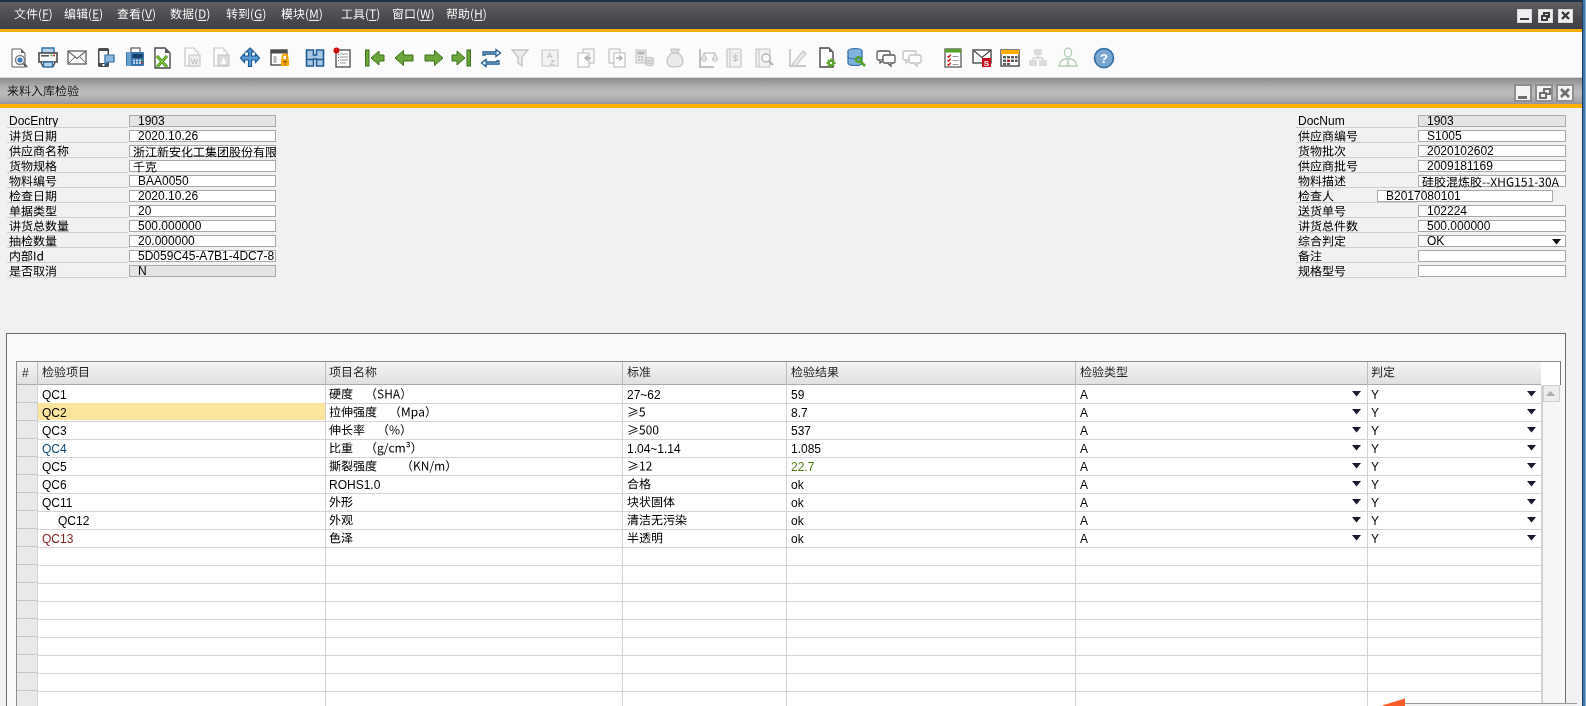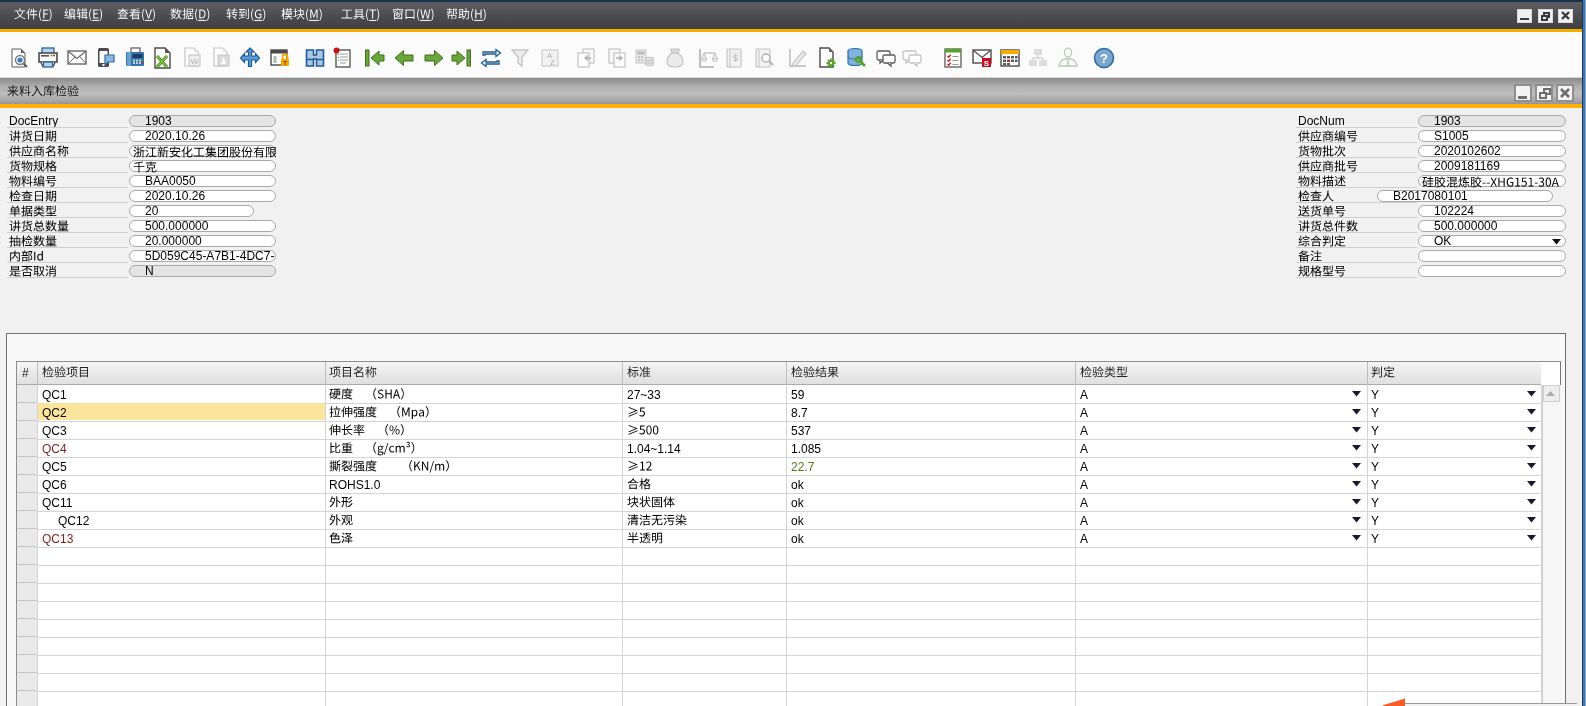--- a/index.html
+++ b/index.html
@@ -1,18 +1,18 @@
 <!DOCTYPE html>
 <html><head><meta charset="utf-8"><style>
 *{margin:0;padding:0;box-sizing:border-box}
 body{font-family:"Liberation Sans",sans-serif;}
 #page{position:relative;width:1586px;height:706px;overflow:hidden;background:#f1f1f1;font-size:12px;color:#111}
 #page svg.t{position:absolute;overflow:visible}
 .abs{position:absolute}
-.fbox{position:absolute;height:12px;background:#fff;border:1px solid #a9a9a9;border-radius:6px;font-size:12px;line-height:11px;padding-left:15px;color:#000;overflow:hidden;white-space:nowrap}
+.fbox{position:absolute;height:12px;background:#fff;border:1px solid #a9a9a9;border-radius:0;font-size:12px;line-height:11px;padding-left:8px;color:#000;overflow:hidden;white-space:nowrap}
 .fbox.dis{background:#e4e4e4}
 .lbl-line{position:absolute;height:1px;background:#cfcfcf}
 </style></head><body>
 <div id="page">
 <div class="abs" style="left:0;top:0;width:1586px;height:2px;background:#1d3249"></div>
 <div class="abs" style="left:0;top:2px;width:1586px;height:27px;background:linear-gradient(180deg,#5d5d62 0%,#4a4a4e 60%,#404044 100%)"></div>
 <svg class="t" style="left:14px;top:9px" width="40" height="20">
       <path transform="translate(0,9.4)" fill="#ffffff" d="M5.1 -9.9C5.4 -9.3 5.8 -8.5 6.0 -8.0L7.0 -8.3C6.8 -8.8 6.4 -9.6 6.0 -10.2ZM0.6 -8.0V-7.1H2.5C3.2 -5.3 4.1 -3.7 5.4 -2.4C4.0 -1.3 2.4 -0.5 0.4 0.1C0.6 0.3 0.9 0.7 1.0 0.9C3.0 0.3 4.7 -0.6 6.0 -1.8C7.4 -0.6 9.0 0.3 11.0 0.9C11.1 0.6 11.4 0.2 11.6 0.0C9.7 -0.4 8.1 -1.3 6.7 -2.4C7.9 -3.6 8.9 -5.2 9.6 -7.1H11.4V-8.0ZM6.0 -3.0C4.9 -4.2 4.0 -5.5 3.4 -7.1H8.5C7.9 -5.5 7.1 -4.1 6.0 -3.0Z M15.8 -4.1V-3.2H19.2V1.0H20.1V-3.2H23.4V-4.1H20.1V-6.7H22.9V-7.6H20.1V-9.9H19.2V-7.6H17.6C17.8 -8.2 17.9 -8.7 18.0 -9.3L17.2 -9.5C16.9 -7.9 16.4 -6.4 15.7 -5.4C15.9 -5.3 16.3 -5.0 16.5 -4.9C16.8 -5.4 17.1 -6.0 17.4 -6.7H19.2V-4.1ZM15.2 -10.0C14.6 -8.2 13.5 -6.4 12.4 -5.2C12.5 -5.0 12.8 -4.6 12.9 -4.4C13.3 -4.8 13.6 -5.2 14.0 -5.8V0.9H14.9V-7.2C15.3 -8.0 15.7 -8.9 16.1 -9.8Z M26.9 2.4 27.5 2.1C26.5 0.3 26.0 -1.7 26.0 -3.7C26.0 -5.8 26.5 -7.8 27.5 -9.5L26.9 -9.8C25.8 -8.0 25.1 -6.1 25.1 -3.7C25.1 -1.4 25.8 0.6 26.9 2.4Z M29.3 0.0H30.4V-3.9H33.7V-4.9H30.4V-7.9H34.3V-8.8H29.3Z M35.9 2.4C37.0 0.6 37.6 -1.4 37.6 -3.7C37.6 -6.1 37.0 -8.0 35.9 -9.8L35.2 -9.5C36.2 -7.8 36.7 -5.8 36.7 -3.7C36.7 -1.7 36.2 0.3 35.2 2.1Z"></path>
       <rect x="28.1" y="10.9" width="6.6" height="1" fill="#ffffff"></rect>
     </svg>
@@ -354,21 +354,21 @@
     <div class="fbox" style="left:129px;top:175px;width:147px;overflow:hidden;white-space:nowrap">BAA0050</div>
 <svg class="t" style="left:9px;top:191px" width="50" height="18">
       <path transform="translate(0,9.5)" fill="#000" d="M5.6 -6.4V-5.6H9.7V-6.4ZM4.8 -4.3C5.1 -3.3 5.4 -2.1 5.5 -1.4L6.3 -1.6C6.2 -2.3 5.8 -3.5 5.5 -4.4ZM7.1 -4.6C7.3 -3.7 7.5 -2.5 7.6 -1.7L8.3 -1.8C8.3 -2.6 8.0 -3.8 7.8 -4.7ZM2.1 -10.1V-7.8H0.6V-7.0H2.1C1.7 -5.4 1.1 -3.5 0.4 -2.5C0.5 -2.3 0.8 -1.9 0.9 -1.7C1.3 -2.4 1.8 -3.6 2.1 -4.8V0.9H3.0V-5.3C3.3 -4.7 3.6 -4.0 3.8 -3.6L4.3 -4.3C4.2 -4.6 3.3 -6.1 3.0 -6.5V-7.0H4.2V-7.8H3.0V-10.1ZM7.5 -10.2C6.7 -8.5 5.2 -6.9 3.7 -6.0C3.9 -5.8 4.2 -5.5 4.3 -5.3C5.5 -6.1 6.7 -7.3 7.6 -8.7C8.5 -7.5 9.9 -6.2 11.1 -5.4C11.2 -5.7 11.4 -6.0 11.6 -6.2C10.4 -6.9 8.9 -8.3 8.0 -9.4L8.3 -9.9ZM4.1 -0.4V0.4H11.3V-0.4H9.0C9.7 -1.5 10.4 -3.2 10.9 -4.5L10.1 -4.7C9.7 -3.4 8.9 -1.6 8.3 -0.4Z M15.5 -2.6H20.4V-1.6H15.5ZM15.5 -4.2H20.4V-3.2H15.5ZM14.7 -4.9V-1.0H21.3V-4.9ZM12.9 -0.2V0.6H23.2V-0.2ZM17.5 -10.1V-8.6H12.7V-7.8H16.5C15.5 -6.6 13.9 -5.6 12.4 -5.1C12.6 -4.9 12.9 -4.6 13.0 -4.4C14.7 -5.0 16.4 -6.3 17.5 -7.7V-5.2H18.4V-7.7C19.5 -6.3 21.3 -5.1 23.0 -4.5C23.1 -4.7 23.4 -5.0 23.6 -5.2C22.1 -5.7 20.4 -6.7 19.4 -7.8H23.3V-8.6H18.4V-10.1Z M27.0 -4.2H33.0V-0.9H27.0ZM27.0 -5.1V-8.4H33.0V-5.1ZM26.1 -9.3V0.8H27.0V0.0H33.0V0.8H34.0V-9.3Z M38.1 -1.7C37.8 -0.9 37.1 -0.1 36.5 0.4C36.7 0.6 37.0 0.8 37.2 1.0C37.9 0.4 38.6 -0.6 39.0 -1.5ZM39.9 -1.3C40.3 -0.8 40.9 0.0 41.1 0.5L41.8 0.1C41.6 -0.4 41.0 -1.2 40.5 -1.7ZM46.3 -8.7V-6.7H43.8V-8.7ZM43.0 -9.5V-5.1C43.0 -3.4 42.9 -1.1 41.9 0.5C42.1 0.6 42.4 0.9 42.6 1.0C43.3 -0.1 43.6 -1.7 43.7 -3.1H46.3V-0.2C46.3 -0.0 46.2 0.0 46.0 0.0C45.8 0.1 45.2 0.1 44.6 0.0C44.7 0.3 44.8 0.7 44.9 0.9C45.8 0.9 46.3 0.9 46.7 0.7C47.0 0.6 47.1 0.3 47.1 -0.2V-9.5ZM46.3 -5.9V-3.9H43.8C43.8 -4.4 43.8 -4.8 43.8 -5.1V-5.9ZM40.6 -9.9V-8.5H38.5V-9.9H37.6V-8.5H36.6V-7.7H37.6V-2.8H36.5V-2.0H42.4V-2.8H41.5V-7.7H42.4V-8.5H41.5V-9.9ZM38.5 -7.7H40.6V-6.6H38.5ZM38.5 -5.9H40.6V-4.7H38.5ZM38.5 -4.0H40.6V-2.8H38.5Z"></path>
     </svg>
     <div class="lbl-line" style="left:7px;top:202px;width:121px"></div>
     <div class="fbox" style="left:129px;top:190px;width:147px;overflow:hidden;white-space:nowrap">2020.10.26</div>
 <svg class="t" style="left:9px;top:206px" width="50" height="18">
       <path transform="translate(0,9.5)" fill="#000" d="M2.7 -5.2H5.5V-3.9H2.7ZM6.4 -5.2H9.4V-3.9H6.4ZM2.7 -7.2H5.5V-6.0H2.7ZM6.4 -7.2H9.4V-6.0H6.4ZM8.5 -10.0C8.2 -9.4 7.7 -8.6 7.3 -8.0H4.4L4.9 -8.2C4.6 -8.7 4.1 -9.5 3.6 -10.0L2.8 -9.7C3.3 -9.2 3.7 -8.5 4.0 -8.0H1.8V-3.2H5.5V-2.0H0.6V-1.2H5.5V0.9H6.4V-1.2H11.4V-2.0H6.4V-3.2H10.3V-8.0H8.3C8.7 -8.5 9.1 -9.1 9.5 -9.7Z M17.8 -2.9V1.0H18.6V0.5H22.3V0.9H23.1V-2.9H20.8V-4.3H23.5V-5.1H20.8V-6.4H23.1V-9.6H16.7V-5.9C16.7 -4.0 16.6 -1.4 15.4 0.4C15.6 0.5 16.0 0.8 16.1 0.9C17.1 -0.5 17.5 -2.6 17.6 -4.3H20.0V-2.9ZM17.6 -8.8H22.2V-7.2H17.6ZM17.6 -6.4H20.0V-5.1H17.6L17.6 -5.9ZM18.6 -0.3V-2.1H22.3V-0.3ZM14.0 -10.1V-7.7H12.5V-6.8H14.0V-4.2C13.4 -4.0 12.8 -3.8 12.3 -3.7L12.6 -2.8L14.0 -3.3V-0.2C14.0 0.0 13.9 0.0 13.8 0.0C13.7 0.1 13.2 0.1 12.7 0.0C12.8 0.3 12.9 0.7 12.9 0.9C13.7 0.9 14.1 0.9 14.4 0.7C14.7 0.6 14.8 0.3 14.8 -0.2V-3.6L16.2 -4.0L16.1 -4.8L14.8 -4.4V-6.8H16.2V-7.7H14.8V-10.1Z M33.0 -9.9C32.7 -9.4 32.1 -8.6 31.7 -8.2L32.5 -7.9C32.9 -8.3 33.4 -9.0 33.9 -9.6ZM26.2 -9.5C26.7 -9.0 27.2 -8.3 27.4 -7.8L28.2 -8.2C28.0 -8.7 27.4 -9.3 26.9 -9.8ZM29.5 -10.1V-7.7H24.9V-6.9H28.8C27.8 -5.9 26.2 -5.1 24.6 -4.7C24.8 -4.5 25.1 -4.2 25.2 -3.9C26.8 -4.4 28.5 -5.4 29.5 -6.6V-4.5H30.4V-6.3C31.9 -5.6 33.7 -4.6 34.7 -4.0L35.1 -4.7C34.2 -5.3 32.5 -6.2 31.0 -6.9H35.2V-7.7H30.4V-10.1ZM29.6 -4.3C29.5 -3.8 29.4 -3.4 29.3 -3.0H24.8V-2.1H29.0C28.4 -1.0 27.2 -0.3 24.6 0.1C24.7 0.3 24.9 0.7 25.0 1.0C28.0 0.4 29.3 -0.6 30.0 -2.1C30.9 -0.4 32.6 0.6 35.0 1.0C35.1 0.7 35.4 0.3 35.6 0.1C33.4 -0.1 31.8 -0.9 30.9 -2.1H35.2V-3.0H30.3C30.4 -3.4 30.4 -3.8 30.5 -4.3Z M43.6 -9.4V-5.4H44.4V-9.4ZM45.9 -10.0V-4.6C45.9 -4.5 45.8 -4.4 45.6 -4.4C45.4 -4.4 44.8 -4.4 44.2 -4.4C44.3 -4.2 44.4 -3.9 44.5 -3.6C45.3 -3.6 45.9 -3.6 46.3 -3.8C46.6 -3.9 46.7 -4.1 46.7 -4.6V-10.0ZM40.7 -8.8V-7.1H39.2V-7.2V-8.8ZM36.8 -7.1V-6.3H38.3C38.1 -5.5 37.7 -4.7 36.7 -4.1C36.9 -4.0 37.2 -3.6 37.3 -3.5C38.5 -4.2 39.0 -5.3 39.1 -6.3H40.7V-3.8H41.5V-6.3H42.9V-7.1H41.5V-8.8H42.6V-9.6H37.2V-8.8H38.3V-7.2V-7.1ZM41.6 -4.0V-2.7H37.8V-1.8H41.6V-0.3H36.6V0.5H47.4V-0.3H42.5V-1.8H46.2V-2.7H42.5V-4.0Z"></path>
     </svg>
     <div class="lbl-line" style="left:7px;top:217px;width:121px"></div>
-    <div class="fbox" style="left:129px;top:205px;width:125px;overflow:hidden;white-space:nowrap">20</div>
+    <div class="fbox" style="left:129px;top:205px;width:147px;overflow:hidden;white-space:nowrap">20</div>
 <svg class="t" style="left:9px;top:221px" width="62" height="18">
       <path transform="translate(0,9.5)" fill="#000" d="M1.3 -9.4C1.9 -8.8 2.7 -7.9 3.0 -7.4L3.7 -8.0C3.3 -8.5 2.5 -9.3 1.9 -9.9ZM0.5 -6.3V-5.4H2.2V-1.3C2.2 -0.7 1.8 -0.3 1.6 -0.2C1.7 0.0 2.0 0.4 2.1 0.6C2.2 0.4 2.5 0.2 4.5 -1.4C4.4 -1.5 4.3 -1.9 4.2 -2.1L3.0 -1.3V-6.3ZM8.9 -6.9V-4.0H6.8L6.8 -4.6V-6.9ZM5.9 -10.1V-7.8H4.3V-6.9H5.9V-4.6L5.9 -4.0H4.0V-3.1H5.8C5.7 -1.8 5.3 -0.5 4.1 0.4C4.4 0.5 4.7 0.8 4.8 1.0C6.2 -0.1 6.6 -1.5 6.7 -3.1H8.9V0.9H9.8V-3.1H11.5V-4.0H9.8V-6.9H11.3V-7.8H9.8V-10.1H8.9V-7.8H6.8V-10.1Z M17.5 -3.7V-2.6C17.5 -1.7 17.1 -0.6 12.8 0.2C13.0 0.4 13.2 0.8 13.3 0.9C17.9 0.0 18.5 -1.4 18.5 -2.6V-3.7ZM18.3 -0.8C19.8 -0.4 21.8 0.4 22.8 1.0L23.3 0.2C22.2 -0.3 20.3 -1.0 18.8 -1.4ZM14.3 -5.0V-1.2H15.2V-4.2H20.9V-1.3H21.9V-5.0ZM18.3 -10.0V-8.2C17.7 -8.1 17.0 -8.0 16.5 -7.9C16.6 -7.7 16.7 -7.4 16.7 -7.2L18.3 -7.5V-6.9C18.3 -6.0 18.6 -5.7 19.8 -5.7C20.0 -5.7 21.7 -5.7 22.0 -5.7C23.0 -5.7 23.2 -6.1 23.3 -7.4C23.1 -7.5 22.7 -7.6 22.5 -7.7C22.5 -6.7 22.4 -6.5 21.9 -6.5C21.6 -6.5 20.1 -6.5 19.9 -6.5C19.3 -6.5 19.2 -6.6 19.2 -6.9V-7.7C20.6 -8.1 22.1 -8.5 23.1 -9.1L22.5 -9.7C21.7 -9.2 20.5 -8.8 19.2 -8.5V-10.0ZM15.9 -10.1C15.1 -9.1 13.8 -8.1 12.5 -7.5C12.7 -7.3 13.0 -7.0 13.1 -6.9C13.7 -7.1 14.2 -7.5 14.7 -7.9V-5.5H15.6V-8.6C16.1 -9.0 16.4 -9.4 16.8 -9.8Z M33.1 -2.6C33.8 -1.7 34.5 -0.6 34.8 0.1L35.5 -0.3C35.2 -1.1 34.5 -2.2 33.8 -3.0ZM28.9 -3.2C29.7 -2.7 30.6 -1.8 31.1 -1.2L31.8 -1.8C31.3 -2.4 30.4 -3.2 29.6 -3.7ZM27.4 -2.9V-0.4C27.4 0.6 27.7 0.8 29.2 0.8C29.5 0.8 31.6 0.8 31.9 0.8C33.0 0.8 33.3 0.5 33.4 -0.9C33.1 -0.9 32.8 -1.1 32.6 -1.2C32.5 -0.2 32.4 0.0 31.8 0.0C31.3 0.0 29.6 0.0 29.2 0.0C28.5 0.0 28.3 -0.1 28.3 -0.4V-2.9ZM25.6 -2.7C25.4 -1.8 25.0 -0.7 24.5 -0.1L25.3 0.3C25.9 -0.4 26.3 -1.6 26.5 -2.5ZM27.2 -6.8H32.8V-4.7H27.2ZM26.2 -7.7V-3.8H33.8V-7.7H31.9C32.3 -8.3 32.7 -9.0 33.1 -9.7L32.2 -10.1C31.9 -9.3 31.4 -8.4 30.9 -7.7H28.4L29.1 -8.0C28.9 -8.6 28.4 -9.4 27.9 -10.0L27.1 -9.7C27.6 -9.1 28.1 -8.2 28.3 -7.7Z M41.3 -9.9C41.1 -9.4 40.7 -8.7 40.4 -8.3L41.0 -8.0C41.3 -8.4 41.7 -9.0 42.1 -9.5ZM37.1 -9.5C37.4 -9.0 37.7 -8.4 37.8 -7.9L38.5 -8.2C38.4 -8.7 38.1 -9.3 37.7 -9.8ZM40.9 -3.1C40.6 -2.5 40.3 -2.0 39.8 -1.5C39.3 -1.7 38.9 -2.0 38.4 -2.2C38.6 -2.4 38.8 -2.8 39.0 -3.1ZM37.3 -1.8C37.9 -1.6 38.6 -1.3 39.2 -1.0C38.4 -0.4 37.5 -0.1 36.5 0.2C36.6 0.3 36.8 0.6 36.9 0.9C38.0 0.6 39.0 0.1 39.9 -0.6C40.3 -0.4 40.7 -0.1 40.9 0.1L41.5 -0.5C41.2 -0.7 40.9 -0.9 40.5 -1.1C41.1 -1.8 41.6 -2.7 41.9 -3.7L41.4 -3.9L41.3 -3.9H39.3L39.6 -4.5L38.8 -4.6C38.7 -4.4 38.6 -4.1 38.5 -3.9H36.8V-3.1H38.1C37.8 -2.6 37.6 -2.2 37.3 -1.8ZM39.1 -10.1V-7.8H36.6V-7.1H38.8C38.2 -6.3 37.3 -5.6 36.5 -5.2C36.6 -5.1 36.9 -4.7 37.0 -4.5C37.7 -4.9 38.5 -5.6 39.1 -6.3V-4.8H39.9V-6.5C40.5 -6.1 41.2 -5.5 41.5 -5.2L42.0 -5.9C41.7 -6.1 40.7 -6.7 40.1 -7.1H42.4V-7.8H39.9V-10.1ZM43.5 -10.0C43.2 -7.9 42.7 -5.9 41.8 -4.6C42.0 -4.5 42.3 -4.2 42.5 -4.0C42.8 -4.5 43.0 -5.0 43.3 -5.6C43.5 -4.4 43.9 -3.3 44.3 -2.4C43.7 -1.2 42.7 -0.4 41.4 0.3C41.6 0.4 41.8 0.8 41.9 1.0C43.1 0.3 44.1 -0.5 44.8 -1.5C45.4 -0.5 46.1 0.3 47.1 0.9C47.2 0.6 47.5 0.3 47.7 0.1C46.7 -0.4 45.9 -1.3 45.3 -2.4C45.9 -3.6 46.3 -5.1 46.6 -6.9H47.4V-7.8H44.0C44.1 -8.4 44.3 -9.1 44.4 -9.9ZM45.7 -6.9C45.5 -5.5 45.2 -4.3 44.8 -3.3C44.3 -4.4 44.0 -5.6 43.8 -6.9Z M51.0 -8.0H57.0V-7.3H51.0ZM51.0 -9.2H57.0V-8.5H51.0ZM50.1 -9.7V-6.8H57.9V-9.7ZM48.6 -6.3V-5.6H59.4V-6.3ZM50.8 -3.3H53.5V-2.6H50.8ZM54.4 -3.3H57.3V-2.6H54.4ZM50.8 -4.5H53.5V-3.8H50.8ZM54.4 -4.5H57.3V-3.8H54.4ZM48.6 -0.0V0.7H59.5V-0.0H54.4V-0.7H58.5V-1.4H54.4V-2.0H58.2V-5.0H49.9V-2.0H53.5V-1.4H49.6V-0.7H53.5V-0.0Z"></path>
     </svg>
     <div class="lbl-line" style="left:7px;top:232px;width:121px"></div>
     <div class="fbox" style="left:129px;top:220px;width:147px;overflow:hidden;white-space:nowrap">500.000000</div>
 <svg class="t" style="left:9px;top:236px" width="50" height="18">
       <path transform="translate(0,9.5)" fill="#000" d="M2.2 -10.1V-7.7H0.5V-6.8H2.2V-4.2L0.3 -3.7L0.6 -2.8L2.2 -3.3V-0.1C2.2 0.1 2.1 0.1 1.9 0.1C1.8 0.2 1.3 0.2 0.7 0.1C0.9 0.4 1.0 0.7 1.0 1.0C1.8 1.0 2.3 0.9 2.6 0.8C2.9 0.7 3.0 0.4 3.0 -0.1V-3.6L4.5 -4.0L4.4 -4.8L3.0 -4.5V-6.8H4.4V-7.7H3.0V-10.1ZM5.7 -3.3H7.6V-0.8H5.7ZM5.7 -4.1V-6.5H7.6V-4.1ZM10.4 -3.3V-0.8H8.4V-3.3ZM10.4 -4.1H8.4V-6.5H10.4ZM7.6 -10.1V-7.3H4.8V0.9H5.7V0.1H10.4V0.9H11.3V-7.3H8.4V-10.1Z M17.6 -6.4V-5.6H21.7V-6.4ZM16.8 -4.3C17.1 -3.3 17.4 -2.1 17.5 -1.4L18.3 -1.6C18.2 -2.3 17.8 -3.5 17.5 -4.4ZM19.1 -4.6C19.3 -3.7 19.5 -2.5 19.6 -1.7L20.3 -1.8C20.3 -2.6 20.0 -3.8 19.8 -4.7ZM14.1 -10.1V-7.8H12.6V-7.0H14.1C13.7 -5.4 13.1 -3.5 12.4 -2.5C12.5 -2.3 12.8 -1.9 12.9 -1.7C13.3 -2.4 13.8 -3.6 14.1 -4.8V0.9H15.0V-5.3C15.3 -4.7 15.6 -4.0 15.8 -3.6L16.3 -4.3C16.2 -4.6 15.3 -6.1 15.0 -6.5V-7.0H16.2V-7.8H15.0V-10.1ZM19.5 -10.2C18.7 -8.5 17.2 -6.9 15.7 -6.0C15.9 -5.8 16.2 -5.5 16.3 -5.3C17.5 -6.1 18.7 -7.3 19.6 -8.7C20.5 -7.5 21.9 -6.2 23.1 -5.4C23.2 -5.7 23.4 -6.0 23.6 -6.2C22.4 -6.9 20.9 -8.3 20.0 -9.4L20.3 -9.9ZM16.1 -0.4V0.4H23.3V-0.4H21.0C21.7 -1.5 22.4 -3.2 22.9 -4.5L22.1 -4.7C21.7 -3.4 20.9 -1.6 20.3 -0.4Z M29.3 -9.9C29.1 -9.4 28.7 -8.7 28.4 -8.3L29.0 -8.0C29.3 -8.4 29.7 -9.0 30.1 -9.5ZM25.1 -9.5C25.4 -9.0 25.7 -8.4 25.8 -7.9L26.5 -8.2C26.4 -8.7 26.1 -9.3 25.7 -9.8ZM28.9 -3.1C28.6 -2.5 28.3 -2.0 27.8 -1.5C27.3 -1.7 26.9 -2.0 26.4 -2.2C26.6 -2.4 26.8 -2.8 27.0 -3.1ZM25.3 -1.8C25.9 -1.6 26.6 -1.3 27.2 -1.0C26.4 -0.4 25.5 -0.1 24.5 0.2C24.6 0.3 24.8 0.6 24.9 0.9C26.0 0.6 27.0 0.1 27.9 -0.6C28.3 -0.4 28.7 -0.1 28.9 0.1L29.5 -0.5C29.2 -0.7 28.9 -0.9 28.5 -1.1C29.1 -1.8 29.6 -2.7 29.9 -3.7L29.4 -3.9L29.3 -3.9H27.3L27.6 -4.5L26.8 -4.6C26.7 -4.4 26.6 -4.1 26.5 -3.9H24.8V-3.1H26.1C25.8 -2.6 25.6 -2.2 25.3 -1.8ZM27.1 -10.1V-7.8H24.6V-7.1H26.8C26.2 -6.3 25.3 -5.6 24.5 -5.2C24.6 -5.1 24.9 -4.7 25.0 -4.5C25.7 -4.9 26.5 -5.6 27.1 -6.3V-4.8H27.9V-6.5C28.5 -6.1 29.2 -5.5 29.5 -5.2L30.0 -5.9C29.7 -6.1 28.7 -6.7 28.1 -7.1H30.4V-7.8H27.9V-10.1ZM31.5 -10.0C31.2 -7.9 30.7 -5.9 29.8 -4.6C30.0 -4.5 30.3 -4.2 30.5 -4.0C30.8 -4.5 31.0 -5.0 31.3 -5.6C31.5 -4.4 31.9 -3.3 32.3 -2.4C31.7 -1.2 30.7 -0.4 29.4 0.3C29.6 0.4 29.8 0.8 29.9 1.0C31.1 0.3 32.1 -0.5 32.8 -1.5C33.4 -0.5 34.1 0.3 35.1 0.9C35.2 0.6 35.5 0.3 35.7 0.1C34.7 -0.4 33.9 -1.3 33.3 -2.4C33.9 -3.6 34.3 -5.1 34.6 -6.9H35.4V-7.8H32.0C32.1 -8.4 32.3 -9.1 32.4 -9.9ZM33.7 -6.9C33.5 -5.5 33.2 -4.3 32.8 -3.3C32.3 -4.4 32.0 -5.6 31.8 -6.9Z M39.0 -8.0H45.0V-7.3H39.0ZM39.0 -9.2H45.0V-8.5H39.0ZM38.1 -9.7V-6.8H45.9V-9.7ZM36.6 -6.3V-5.6H47.4V-6.3ZM38.8 -3.3H41.5V-2.6H38.8ZM42.4 -3.3H45.3V-2.6H42.4ZM38.8 -4.5H41.5V-3.8H38.8ZM42.4 -4.5H45.3V-3.8H42.4ZM36.6 -0.0V0.7H47.5V-0.0H42.4V-0.7H46.5V-1.4H42.4V-2.0H46.2V-5.0H37.9V-2.0H41.5V-1.4H37.6V-0.7H41.5V-0.0Z"></path>
     </svg>
     <div class="lbl-line" style="left:7px;top:247px;width:121px"></div>
     <div class="fbox" style="left:129px;top:235px;width:147px;overflow:hidden;white-space:nowrap">20.000000</div>
@@ -514,21 +514,21 @@
 <div class="abs" style="left:325px;top:385px;width:1px;height:321px;background:#d4d4d4"></div>
 <div class="abs" style="left:622px;top:385px;width:1px;height:321px;background:#d4d4d4"></div>
 <div class="abs" style="left:786px;top:385px;width:1px;height:321px;background:#d4d4d4"></div>
 <div class="abs" style="left:1075px;top:385px;width:1px;height:321px;background:#d4d4d4"></div>
 <div class="abs" style="left:1367px;top:385px;width:1px;height:321px;background:#d4d4d4"></div>
 <div class="abs" style="left:1540.5px;top:385px;width:1px;height:321px;background:#d4d4d4"></div>
 <div class="abs" style="left:42px;top:388px;font-size:12px;color:#000">QC1</div>
 <svg class="t" style="left:329px;top:388.5px" width="85" height="18">
       <path transform="translate(0,9.4)" fill="#000" d="M5.2 -7.6V-3.1H7.6C7.5 -2.5 7.3 -1.9 7.0 -1.4C6.5 -1.8 6.2 -2.2 5.9 -2.7L5.2 -2.5C5.5 -1.8 5.9 -1.3 6.5 -0.8C6.0 -0.4 5.3 0.0 4.3 0.3C4.5 0.4 4.8 0.8 4.9 1.0C5.9 0.6 6.6 0.2 7.1 -0.3C8.1 0.4 9.5 0.8 11.1 1.0C11.2 0.7 11.4 0.4 11.6 0.2C10.0 0.1 8.7 -0.3 7.6 -0.9C8.1 -1.6 8.3 -2.3 8.4 -3.1H11.2V-7.6H8.5V-8.7H11.4V-9.6H4.9V-8.7H7.7V-7.6ZM6.0 -5.0H7.7V-4.4L7.7 -3.8H6.0ZM8.5 -3.8 8.5 -4.4V-5.0H10.3V-3.8ZM6.0 -6.9H7.7V-5.7H6.0ZM8.5 -6.9H10.3V-5.7H8.5ZM0.6 -9.4V-8.6H2.1C1.8 -6.8 1.2 -5.1 0.4 -3.9C0.5 -3.7 0.7 -3.2 0.8 -3.0C1.0 -3.3 1.2 -3.6 1.4 -3.9V0.4H2.2V-0.6H4.6V-5.7H2.2C2.5 -6.6 2.8 -7.6 3.0 -8.6H4.7V-9.4ZM2.2 -4.9H3.8V-1.4H2.2Z M16.6 -7.7V-6.7H14.7V-5.9H16.6V-3.9H21.3V-5.9H23.2V-6.7H21.3V-7.7H20.4V-6.7H17.5V-7.7ZM20.4 -5.9V-4.7H17.5V-5.9ZM21.1 -2.4C20.6 -1.8 19.8 -1.3 18.9 -0.9C18.1 -1.3 17.4 -1.8 16.9 -2.4ZM14.9 -3.2V-2.4H16.4L16.0 -2.3C16.5 -1.6 17.2 -1.0 18.0 -0.6C16.8 -0.2 15.6 0.0 14.3 0.1C14.4 0.3 14.6 0.7 14.7 0.9C16.2 0.7 17.6 0.4 18.9 -0.1C20.1 0.4 21.5 0.8 23.0 1.0C23.1 0.7 23.4 0.4 23.5 0.2C22.2 0.1 21.0 -0.2 19.9 -0.6C21.0 -1.1 21.9 -1.9 22.4 -2.9L21.8 -3.2L21.7 -3.2ZM17.7 -9.9C17.8 -9.6 18.0 -9.2 18.2 -8.9H13.5V-5.6C13.5 -3.8 13.4 -1.3 12.4 0.6C12.7 0.6 13.1 0.8 13.2 1.0C14.3 -0.9 14.4 -3.7 14.4 -5.6V-8.0H23.4V-8.9H19.2C19.0 -9.3 18.8 -9.8 18.6 -10.1Z M44.3 -4.6C44.3 -2.2 45.3 -0.3 46.7 1.2L47.4 0.8C46.1 -0.6 45.2 -2.4 45.2 -4.6C45.2 -6.7 46.1 -8.5 47.4 -9.9L46.7 -10.3C45.3 -8.8 44.3 -6.9 44.3 -4.6Z M51.6 0.2C53.5 0.2 54.6 -0.9 54.6 -2.3C54.6 -3.6 53.8 -4.2 52.8 -4.7L51.6 -5.2C50.9 -5.5 50.1 -5.8 50.1 -6.7C50.1 -7.5 50.8 -8.0 51.8 -8.0C52.6 -8.0 53.2 -7.7 53.8 -7.2L54.3 -7.9C53.7 -8.5 52.8 -9.0 51.8 -9.0C50.2 -9.0 49.0 -8.0 49.0 -6.6C49.0 -5.3 50.0 -4.7 50.8 -4.4L52.0 -3.8C52.9 -3.4 53.5 -3.2 53.5 -2.2C53.5 -1.4 52.8 -0.8 51.7 -0.8C50.7 -0.8 49.9 -1.2 49.2 -1.9L48.6 -1.1C49.3 -0.3 50.4 0.2 51.6 0.2Z M56.4 0.0H57.5V-4.2H61.6V0.0H62.7V-8.8H61.6V-5.1H57.5V-8.8H56.4Z M63.9 0.0H65.1L65.9 -2.7H69.1L70.0 0.0H71.1L68.1 -8.8H66.9ZM66.2 -3.6 66.6 -4.9C66.9 -5.9 67.2 -6.9 67.5 -7.9H67.5C67.8 -6.9 68.1 -5.9 68.4 -4.9L68.8 -3.6Z M74.8 -4.6C74.8 -6.9 73.9 -8.8 72.5 -10.3L71.7 -9.9C73.1 -8.5 74.0 -6.7 74.0 -4.6C74.0 -2.4 73.1 -0.6 71.7 0.8L72.5 1.2C73.9 -0.3 74.8 -2.2 74.8 -4.6Z"></path>
     </svg>
-<div class="abs" style="left:627px;top:388px;font-size:12px;color:#000">27~33</div>
+<div class="abs" style="left:627px;top:388px;font-size:12px;color:#000">27~62</div>
 <div class="abs" style="left:791px;top:388px;font-size:12px;color:#000">59</div>
 <div class="abs" style="left:1080px;top:388px;font-size:12px;color:#000">A</div>
 <svg class="t" style="left:1352px;top:391px" width="10" height="6">
       <path d="M0 0h9L4.5 5.5z" fill="#1a1a2e"></path>
     </svg>
 <div class="abs" style="left:1371px;top:388px;font-size:12px;color:#000">Y</div>
 <svg class="t" style="left:1527px;top:391px" width="10" height="6">
       <path d="M0 0h9L4.5 5.5z" fill="#1a1a2e"></path>
     </svg>
 <div class="abs" style="left:42px;top:406px;font-size:12px;color:#000">QC2</div>
@@ -556,21 +556,21 @@
     </svg>
 <div class="abs" style="left:791px;top:424px;font-size:12px;color:#000">537</div>
 <div class="abs" style="left:1080px;top:424px;font-size:12px;color:#000">A</div>
 <svg class="t" style="left:1352px;top:427px" width="10" height="6">
       <path d="M0 0h9L4.5 5.5z" fill="#1a1a2e"></path>
     </svg>
 <div class="abs" style="left:1371px;top:424px;font-size:12px;color:#000">Y</div>
 <svg class="t" style="left:1527px;top:427px" width="10" height="6">
       <path d="M0 0h9L4.5 5.5z" fill="#1a1a2e"></path>
     </svg>
-<div class="abs" style="left:42px;top:442px;font-size:12px;color:#7f1d1d">QC4</div>
+<div class="abs" style="left:42px;top:442px;font-size:12px;color:#0c4a6e">QC4</div>
 <svg class="t" style="left:329px;top:442.5px" width="95" height="18">
       <path transform="translate(0,9.4)" fill="#000" d="M1.5 0.9C1.8 0.7 2.2 0.5 5.5 -0.6C5.5 -0.8 5.4 -1.2 5.4 -1.5L2.5 -0.6V-5.5H5.5V-6.4H2.5V-9.9H1.5V-0.8C1.5 -0.3 1.3 -0.0 1.1 0.1C1.2 0.3 1.4 0.6 1.5 0.9ZM6.4 -10.0V-1.0C6.4 0.3 6.7 0.6 7.9 0.6C8.1 0.6 9.5 0.6 9.7 0.6C11.0 0.6 11.2 -0.2 11.3 -2.6C11.1 -2.6 10.7 -2.8 10.4 -3.0C10.4 -0.8 10.3 -0.2 9.7 -0.2C9.4 -0.2 8.2 -0.2 8.0 -0.2C7.4 -0.2 7.3 -0.3 7.3 -1.0V-4.5C8.7 -5.3 10.1 -6.2 11.1 -7.1L10.4 -7.9C9.6 -7.1 8.5 -6.2 7.3 -5.5V-10.0Z M13.9 -6.5V-2.7H17.5V-1.9H13.5V-1.2H17.5V-0.2H12.6V0.6H23.4V-0.2H18.4V-1.2H22.6V-1.9H18.4V-2.7H22.2V-6.5H18.4V-7.2H23.3V-8.0H18.4V-8.9C19.8 -9.0 21.1 -9.1 22.2 -9.3L21.7 -10.0C19.8 -9.7 16.4 -9.4 13.6 -9.4C13.7 -9.2 13.8 -8.9 13.8 -8.7C15.0 -8.7 16.2 -8.7 17.5 -8.8V-8.0H12.7V-7.2H17.5V-6.5ZM14.8 -4.3H17.5V-3.4H14.8ZM18.4 -4.3H21.3V-3.4H18.4ZM14.8 -5.8H17.5V-4.9H14.8ZM18.4 -5.8H21.3V-4.9H18.4Z M44.3 -4.6C44.3 -2.2 45.3 -0.3 46.7 1.2L47.4 0.8C46.1 -0.6 45.2 -2.4 45.2 -4.6C45.2 -6.7 46.1 -8.5 47.4 -9.9L46.7 -10.3C45.3 -8.8 44.3 -6.9 44.3 -4.6Z M51.3 3.0C53.3 3.0 54.6 2.0 54.6 0.7C54.6 -0.3 53.8 -0.8 52.3 -0.8H51.0C50.2 -0.8 49.9 -1.1 49.9 -1.5C49.9 -1.9 50.1 -2.1 50.3 -2.3C50.6 -2.1 51.0 -2.1 51.3 -2.1C52.6 -2.1 53.7 -2.9 53.7 -4.3C53.7 -4.9 53.5 -5.4 53.1 -5.7H54.5V-6.5H52.2C52.0 -6.6 51.7 -6.7 51.3 -6.7C50.0 -6.7 48.9 -5.8 48.9 -4.4C48.9 -3.6 49.3 -2.9 49.7 -2.6V-2.6C49.4 -2.3 49.0 -1.9 49.0 -1.3C49.0 -0.8 49.2 -0.5 49.6 -0.3V-0.2C49.0 0.2 48.6 0.7 48.6 1.3C48.6 2.4 49.7 3.0 51.3 3.0ZM51.3 -2.8C50.5 -2.8 49.9 -3.4 49.9 -4.4C49.9 -5.3 50.5 -5.9 51.3 -5.9C52.1 -5.9 52.7 -5.3 52.7 -4.4C52.7 -3.4 52.0 -2.8 51.3 -2.8ZM51.5 2.2C50.3 2.2 49.6 1.8 49.6 1.1C49.6 0.7 49.8 0.3 50.2 0.0C50.5 0.1 50.8 0.1 51.1 0.1H52.2C53.1 0.1 53.5 0.3 53.5 0.9C53.5 1.6 52.7 2.2 51.5 2.2Z M54.9 2.1H55.7L59.3 -9.5H58.5Z M63.1 0.2C63.9 0.2 64.7 -0.2 65.3 -0.7L64.8 -1.4C64.4 -1.0 63.8 -0.8 63.2 -0.8C62.0 -0.8 61.2 -1.8 61.2 -3.3C61.2 -4.8 62.1 -5.8 63.3 -5.8C63.8 -5.8 64.2 -5.5 64.6 -5.2L65.1 -5.9C64.7 -6.3 64.1 -6.7 63.2 -6.7C61.5 -6.7 60.1 -5.4 60.1 -3.3C60.1 -1.1 61.4 0.2 63.1 0.2Z M66.7 0.0H67.8V-4.7C68.4 -5.4 68.9 -5.7 69.4 -5.7C70.3 -5.7 70.6 -5.2 70.6 -4.0V0.0H71.7V-4.7C72.3 -5.4 72.9 -5.7 73.4 -5.7C74.2 -5.7 74.6 -5.2 74.6 -4.0V0.0H75.7V-4.1C75.7 -5.8 75.0 -6.7 73.7 -6.7C72.9 -6.7 72.2 -6.2 71.6 -5.4C71.3 -6.2 70.8 -6.7 69.8 -6.7C69.0 -6.7 68.3 -6.2 67.7 -5.6H67.7L67.6 -6.5H66.7Z M79.1 -5.1C80.1 -5.1 81.0 -5.7 81.0 -6.7C81.0 -7.4 80.4 -7.8 79.8 -8.0C80.4 -8.2 80.8 -8.7 80.8 -9.3C80.8 -10.2 80.0 -10.7 79.1 -10.7C78.4 -10.7 77.8 -10.3 77.4 -9.8L77.9 -9.4C78.2 -9.7 78.6 -10.0 79.0 -10.0C79.5 -10.0 79.9 -9.7 79.9 -9.2C79.9 -8.6 79.4 -8.2 78.5 -8.2V-7.7C79.5 -7.7 80.1 -7.4 80.1 -6.7C80.1 -6.2 79.7 -5.8 79.1 -5.8C78.5 -5.8 78.1 -6.1 77.7 -6.6L77.2 -6.2C77.6 -5.6 78.3 -5.1 79.1 -5.1Z M85.3 -4.6C85.3 -6.9 84.3 -8.8 82.9 -10.3L82.2 -9.9C83.6 -8.5 84.4 -6.7 84.4 -4.6C84.4 -2.4 83.6 -0.6 82.2 0.8L82.9 1.2C84.3 -0.3 85.3 -2.2 85.3 -4.6Z"></path>
     </svg>
 <div class="abs" style="left:627px;top:442px;font-size:12px;color:#000">1.04~1.14</div>
 <div class="abs" style="left:791px;top:442px;font-size:12px;color:#000">1.085</div>
 <div class="abs" style="left:1080px;top:442px;font-size:12px;color:#000">A</div>
 <svg class="t" style="left:1352px;top:445px" width="10" height="6">
       <path d="M0 0h9L4.5 5.5z" fill="#1a1a2e"></path>
     </svg>
 <div class="abs" style="left:1371px;top:442px;font-size:12px;color:#000">Y</div>

